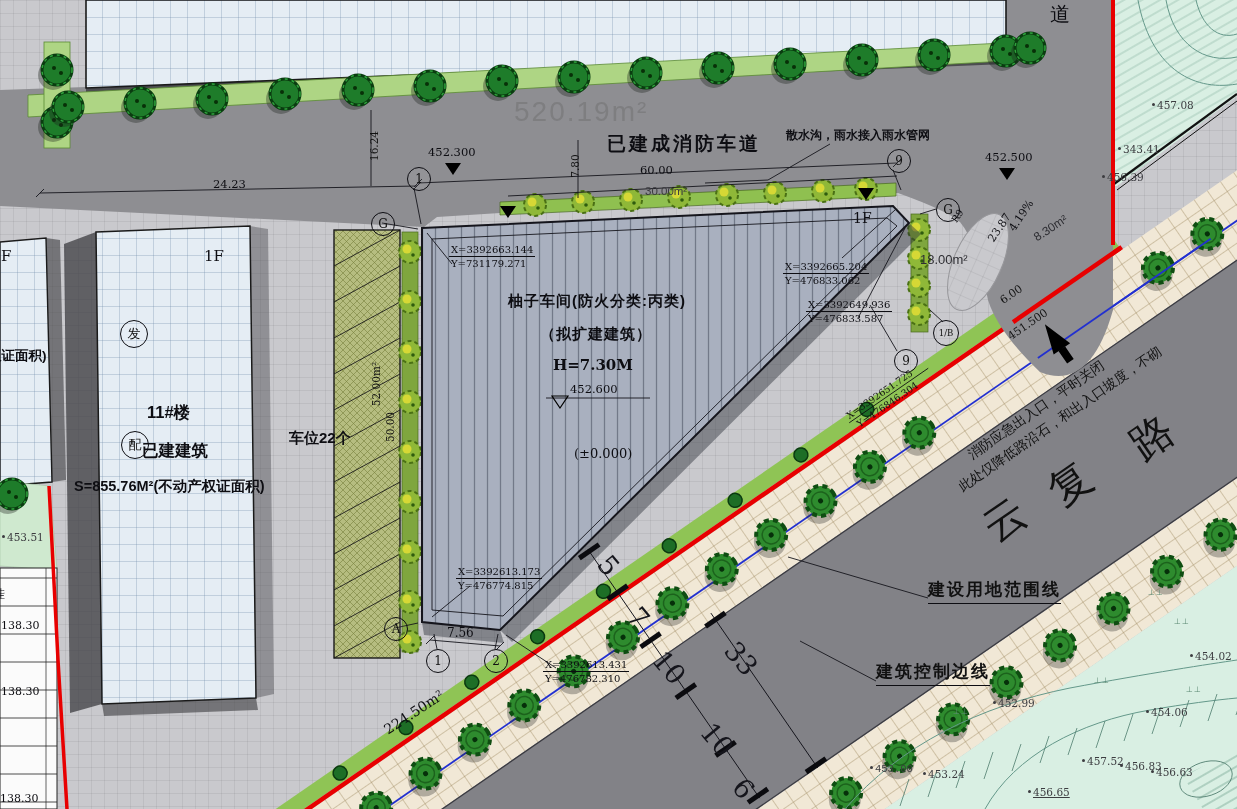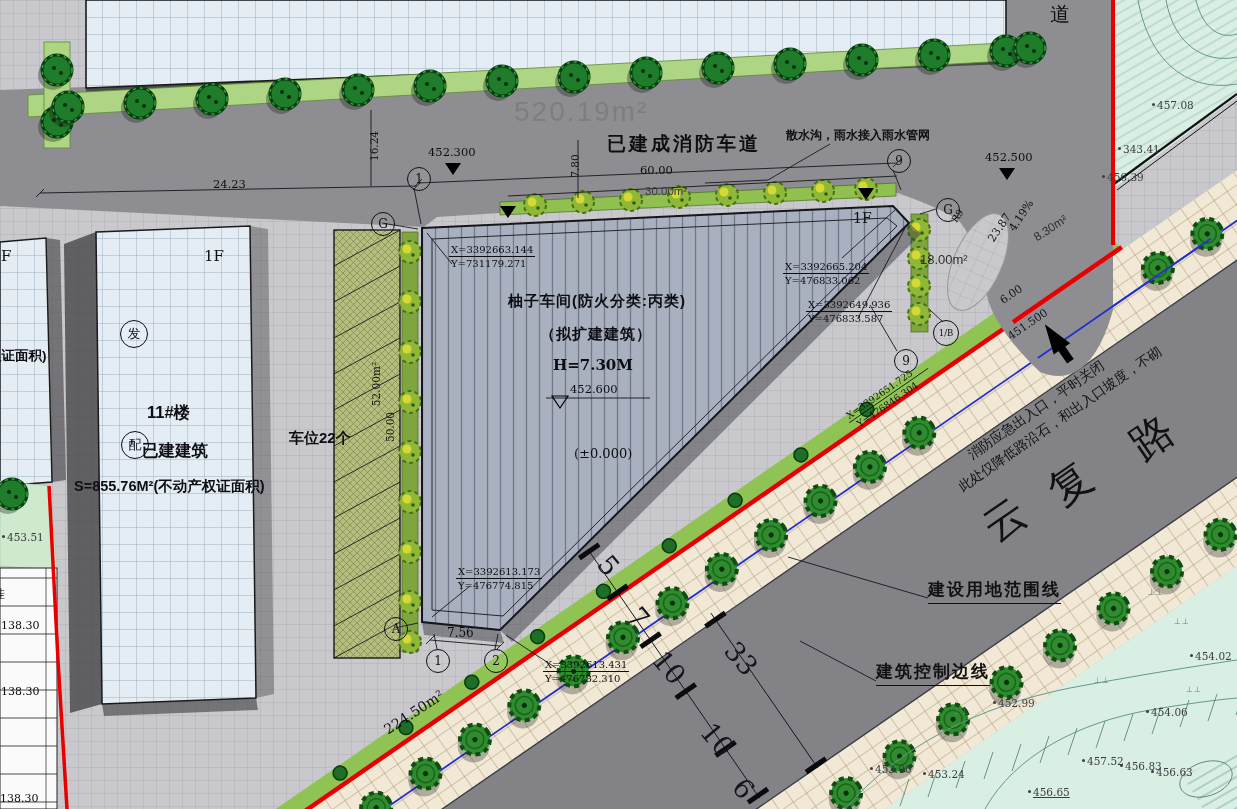--- a/index.html
+++ b/index.html
@@ -415,21 +415,21 @@
 <div class="rw" style="left:724px;top:643px;">33</div>
 <div class="rw" style="left:700px;top:724px;">10</div>
 <div class="rw" style="left:735px;top:773px;">6</div>
 
 <div class="bl" style="left:928px;top:578px;">建设用地范围线</div>
 <div class="bl" style="left:876px;top:660px;">建筑控制边线</div>
 
 <div class="spot" style="left:1162px;top:650px;margin-left:28px;">454.02</div>
 <div class="spot" style="left:993px;top:697px;">452.99</div>
 <div class="spot" style="left:1146px;top:706px;">454.06</div>
-<div class="spot" style="left:870px;top:763px;">453.00</div>
+<div class="spot" style="left:870px;top:763px;font-family:Liberation Mono, monospace;">453.00</div>
 <div class="spot" style="left:923px;top:768px;">453.24</div>
 <div class="spot" style="left:1028px;top:786px;text-decoration:underline;">456.65</div>
 <div class="spot" style="left:1082px;top:755px;">457.52</div>
 <div class="spot" style="left:1120px;top:760px;">456.83</div>
 <div class="spot" style="left:1151px;top:766px;">456.63</div>
 <div class="spot" style="left:1118px;top:143px;">343.41</div>
 <div class="spot" style="left:1102px;top:171px;">456.39</div>
 <div class="spot" style="left:1152px;top:99px;">457.08</div>
 <div class="spot" style="left:2px;top:531px;">453.51</div>
 

